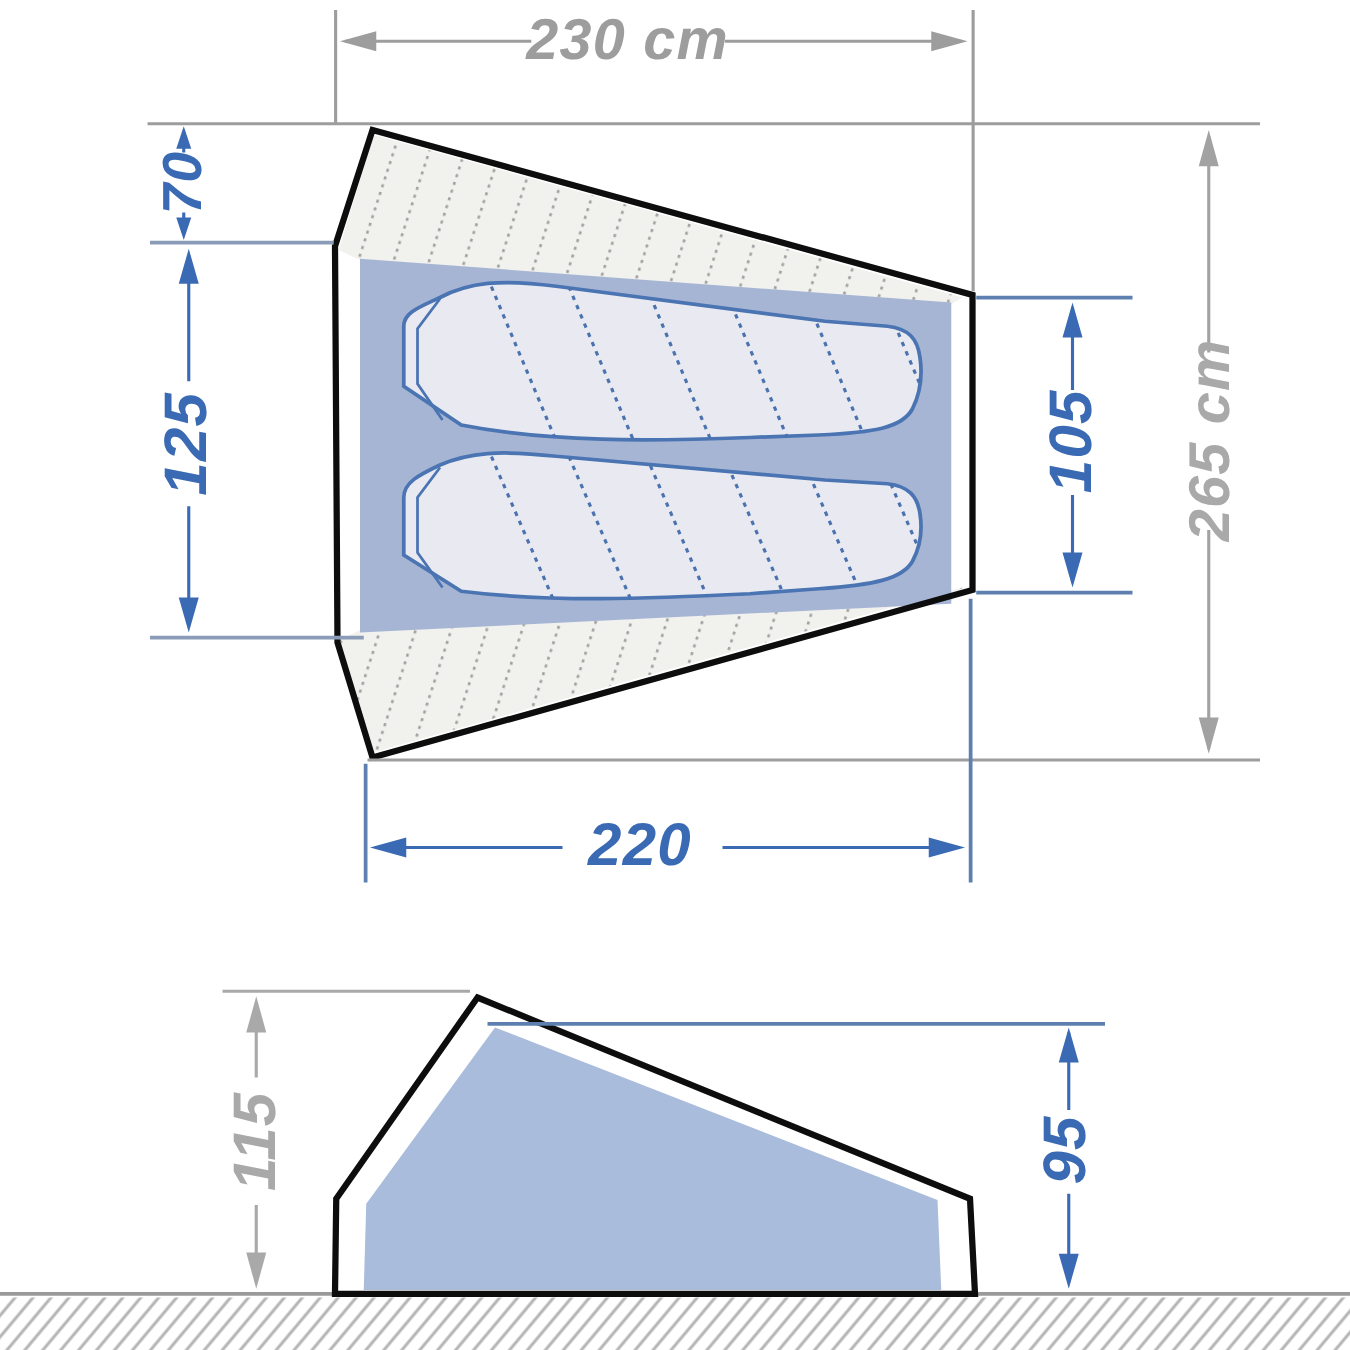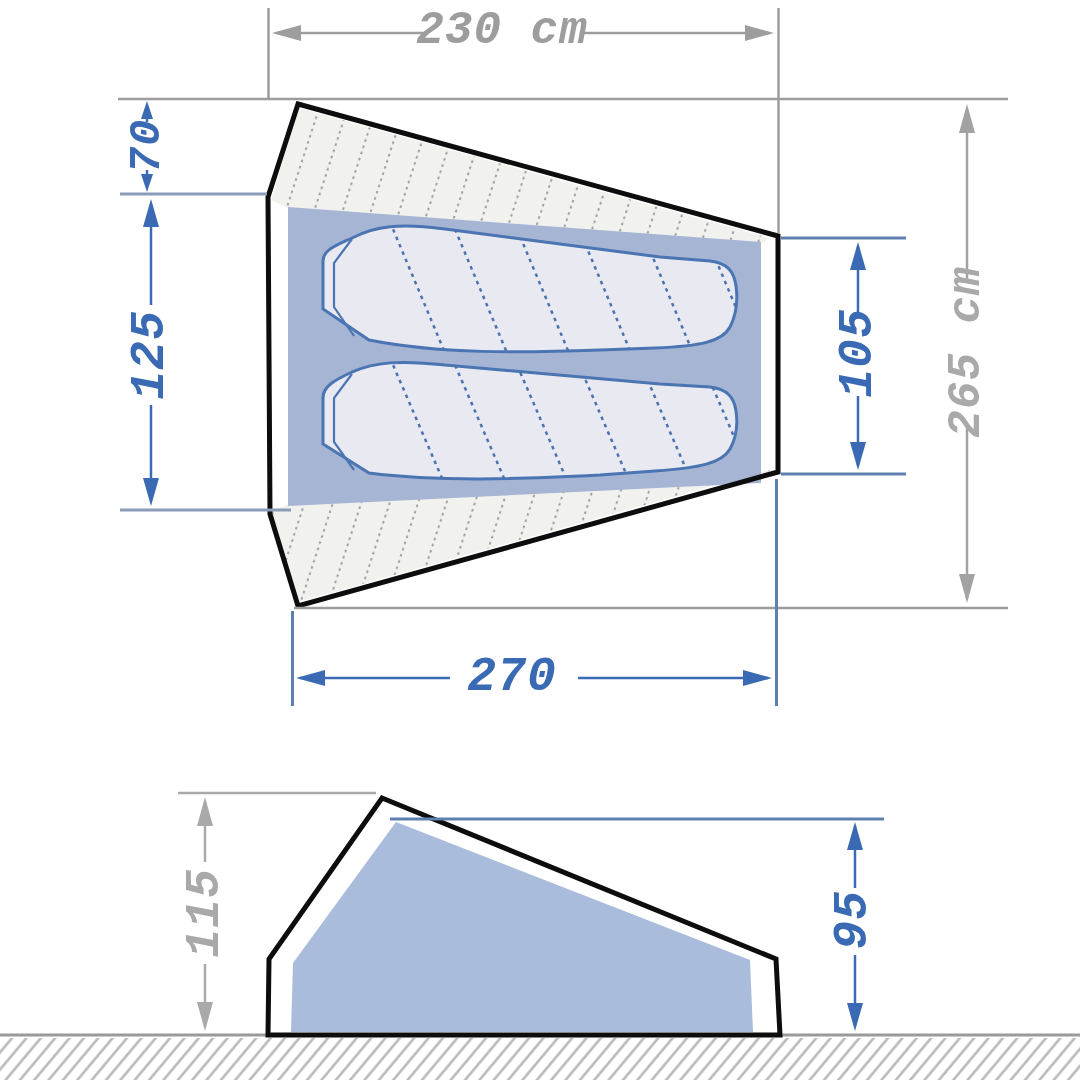--- a/index.html
+++ b/index.html
@@ -1,21 +1,21 @@
 <!DOCTYPE html>
 <html><head>
 <meta charset="utf-8">
 <style>
   html,body{margin:0;padding:0;background:#ffffff;}
   .stage{
     position:relative;
     width:1080px;height:1080px;
     background:#ffffff;
     overflow:hidden;
-    font-family:Liberation Mono, monospace;
+    font-family:Liberation Sans, sans-serif;
   }
   .stage svg{position:absolute;left:0;top:0;}
 
   .dim-label{
     position:absolute;
     font-weight:bold;
     font-style:italic;
     white-space:nowrap;
     letter-spacing:1px;
     transform:translate(-50%,-50%);
@@ -168,16 +168,16 @@
       <path d="M855,822 L847,850 L863,850 Z" stroke="none"></path>
       <path d="M855,1031 L847,1003 L863,1003 Z" stroke="none"></path>
     </g>
   </svg>
 
   <div class="dim-label gray fs46" style="left:502px;top:31px;">230 cm</div>
   <div class="dim-label vert blue fs44" style="left:147px;top:146px;">70</div>
   <div class="dim-label vert blue fs48" style="left:150px;top:355px;">125</div>
   <div class="dim-label vert blue fs48" style="left:858px;top:353px;">105</div>
   <div class="dim-label vert gray-light fs46" style="left:967px;top:352px;">265 cm</div>
-  <div class="dim-label blue fs48" style="left:512px;top:677px;">270</div>
+  <div class="dim-label blue fs48" style="left:512px;top:677px;">220</div>
   <div class="dim-label vert gray-light fs48" style="left:205px;top:913px;">115</div>
   <div class="dim-label vert blue fs48" style="left:853px;top:920px;">95</div>
 </div>
 
 </body></html>

